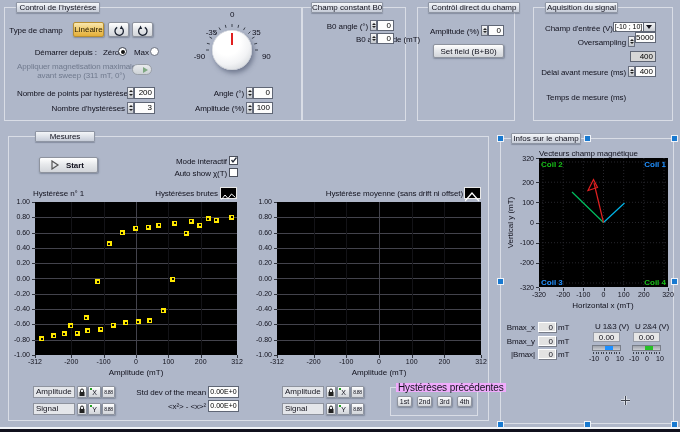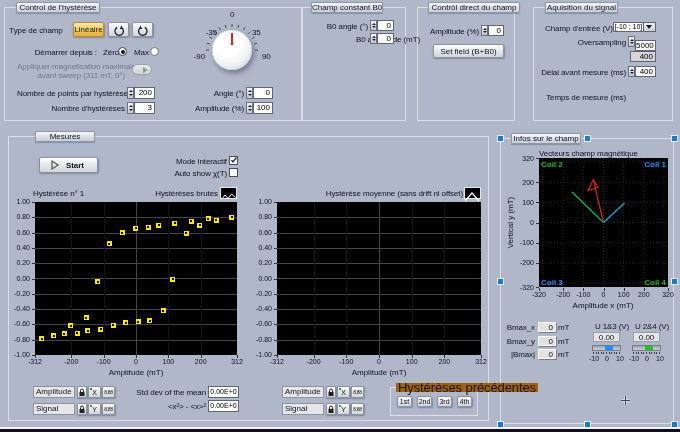--- a/index.html
+++ b/index.html
@@ -155,21 +155,21 @@
 <div class="btn" style="left:433px;top:44px;width:71px;height:14px;line-height:13px;">Set field (B+B0)</div>
 <div class="lbl rl" style="left:545px;top:24px;width:66px;">Champ d'entrée (V)</div>
 <div class="inp" style="left:613px;top:22px;width:31px;height:10px;line-height:8px;text-align:center;font-size:7px;padding-right:0;">[-10 ; 10]</div>
 <div class="ab" style="left:643px;top:22px;width:13px;height:10px;background:linear-gradient(#f2f3f5,#c8ccd2);border:1px solid #5f6675;z-index:2;"></div>
 <div class="ab" style="left:646px;top:25px;width:0;height:0;border-left:3.5px solid transparent;border-right:3.5px solid transparent;border-top:4.5px solid #16161e;z-index:3;"></div>
 <div class="lbl rl" style="left:560px;top:38px;width:66px;">Oversampling</div>
 <div class="spin" style="left:628px;top:36px;height:11px;">
     <i></i>
     <b></b>
   </div>
-<div class="inp" style="left:635px;top:40px;width:21px;height:11px;line-height:9px;">5000</div>
+<div class="inp" style="left:635px;top:32px;width:21px;height:11px;line-height:9px;">5000</div>
 <div class="lbl rl" style="left:540px;top:53px;width:86px;margin-top:40px;">Temps de mesure (ms)</div>
 <div class="inp inpg" style="left:630px;top:51px;width:26px;height:11px;line-height:9px;">400</div>
 <div class="lbl rl" style="left:531px;top:68px;width:95px;">Délai avant mesure (ms)</div>
 <div class="spin" style="left:628px;top:66px;height:11px;">
     <i></i>
     <b></b>
   </div>
 <div class="inp" style="left:635px;top:66px;width:21px;height:11px;line-height:9px;">400</div>
 <div class="btn" style="left:39px;top:157px;width:59px;height:16px;"></div>
 <svg class="ab" style="left:50px;top:160px;z-index:3;" width="10" height="10" viewBox="0 0 10 10">
@@ -353,21 +353,21 @@
       <path d="M2.5 4 V2.5 A1.5 1.5 0 0 1 5.5 2.5 V4" fill="none" stroke="#222" stroke-width="1"></path>
     </svg></div>
 <div class="btn" style="left:337px;top:403px;width:13px;height:12px;border-radius:1px;font-size:7px;line-height:11px;">Y</div>
 <div class="ab" style="left:339px;top:405px;width:2px;height:2px;background:#22a022;z-index:4;"></div>
 <div class="btn" style="left:351px;top:403px;width:13px;height:12px;border-radius:1px;font-size:5px;line-height:11px;letter-spacing:-0.3px;">8.88</div>
 <div class="lbl rl" style="left:130px;top:388px;width:76px;">Std dev of the mean</div>
 <div class="inp" style="left:208px;top:386px;width:31px;height:12px;line-height:10px;font-size:7px;text-align:center;padding-right:0;">0.00E+0</div>
 <div class="lbl rl" style="left:130px;top:402px;width:76px;">&lt;x²&gt; - &lt;x&gt;²</div>
 <div class="inp" style="left:208px;top:400px;width:31px;height:12px;line-height:10px;font-size:7px;text-align:center;padding-right:0;">0.00E+0</div>
 <div class="gbox" style="left:390px;top:387px;width:88px;height:29px;"></div>
-<div class="lbl" style="left:396px;top:383px;background:#a16207;padding:0 2px;font-size:13px;">Hystérèses précédentes</div>
+<div class="lbl" style="left:396px;top:383px;background:#f0abfc;padding:0 2px;font-size:10px;">Hystérèses précédentes</div>
 <div class="btn" style="left:397px;top:396px;width:15px;height:11px;line-height:10px;font-size:7px;">1st</div>
 <div class="btn" style="left:417px;top:396px;width:15px;height:11px;line-height:10px;font-size:7px;">2nd</div>
 <div class="btn" style="left:437px;top:396px;width:15px;height:11px;line-height:10px;font-size:7px;">3rd</div>
 <div class="btn" style="left:457px;top:396px;width:15px;height:11px;line-height:10px;font-size:7px;">4th</div>
 <div class="lbl" style="left:539px;top:149px;">Vecteurs champ magnétique</div>
 <svg class="ab" style="left:539px;top:158px;" width="129" height="129" viewBox="0 0 129 129">
     <rect x="0" y="0" width="129" height="129" fill="#000"></rect>
     <line x1="4.0" y1="0" x2="4.0" y2="129" stroke="#26262c" stroke-width="1" stroke-dasharray="1,2"></line>
     <line x1="0" y1="4.0" x2="129" y2="4.0" stroke="#26262c" stroke-width="1" stroke-dasharray="1,2"></line>
     <line x1="24.2" y1="0" x2="24.2" y2="129" stroke="#26262c" stroke-width="1" stroke-dasharray="1,2"></line>
@@ -412,21 +412,21 @@
 <div class="axlbl" style="left:572.3px;top:291px;width:22px;text-align:center;">-100</div>
 <div class="tick" style="left:583.3px;top:288px;width:1px;height:3px;"></div>
 <div class="axlbl" style="left:592.5px;top:291px;width:22px;text-align:center;">0</div>
 <div class="tick" style="left:603.5px;top:288px;width:1px;height:3px;"></div>
 <div class="axlbl" style="left:612.7px;top:291px;width:22px;text-align:center;">100</div>
 <div class="tick" style="left:623.7px;top:288px;width:1px;height:3px;"></div>
 <div class="axlbl" style="left:632.8px;top:291px;width:22px;text-align:center;">200</div>
 <div class="tick" style="left:643.8px;top:288px;width:1px;height:3px;"></div>
 <div class="axlbl" style="left:657.0px;top:291px;width:22px;text-align:center;">320</div>
 <div class="tick" style="left:668.0px;top:288px;width:1px;height:3px;"></div>
-<div class="axlbl" style="left:568px;top:301px;width:70px;text-align:center;font-size:8px;">Amplitude x (mT)</div>
+<div class="axlbl" style="left:568px;top:301px;width:70px;text-align:center;font-size:8px;">Horizontal x (mT)</div>
 <div class="axlbl" style="left:475px;top:218px;width:70px;text-align:center;font-size:8px;transform:rotate(-90deg);transform-origin:center;">Vertical y (mT)</div>
 <div class="lbl rl" style="left:495px;top:323px;width:40px;">Bmax_x</div>
 <div class="ab" style="left:538px;top:322px;width:18px;height:10px;background:#e2e2e2;border:1px solid #fff;box-shadow:1px 1px 0 #777c88;font-size:8px;text-align:right;line-height:9px;padding-right:2px;">0</div>
 <div class="lbl" style="left:558px;top:323px;">mT</div>
 <div class="lbl rl" style="left:495px;top:337px;width:40px;">Bmax_y</div>
 <div class="ab" style="left:538px;top:336px;width:18px;height:10px;background:#e2e2e2;border:1px solid #fff;box-shadow:1px 1px 0 #777c88;font-size:8px;text-align:right;line-height:9px;padding-right:2px;">0</div>
 <div class="lbl" style="left:558px;top:337px;">mT</div>
 <div class="lbl rl" style="left:495px;top:350px;width:40px;">|Bmax|</div>
 <div class="ab" style="left:538px;top:349px;width:18px;height:10px;background:#e2e2e2;border:1px solid #fff;box-shadow:1px 1px 0 #777c88;font-size:8px;text-align:right;line-height:9px;padding-right:2px;">0</div>
 <div class="lbl" style="left:558px;top:350px;">mT</div>

